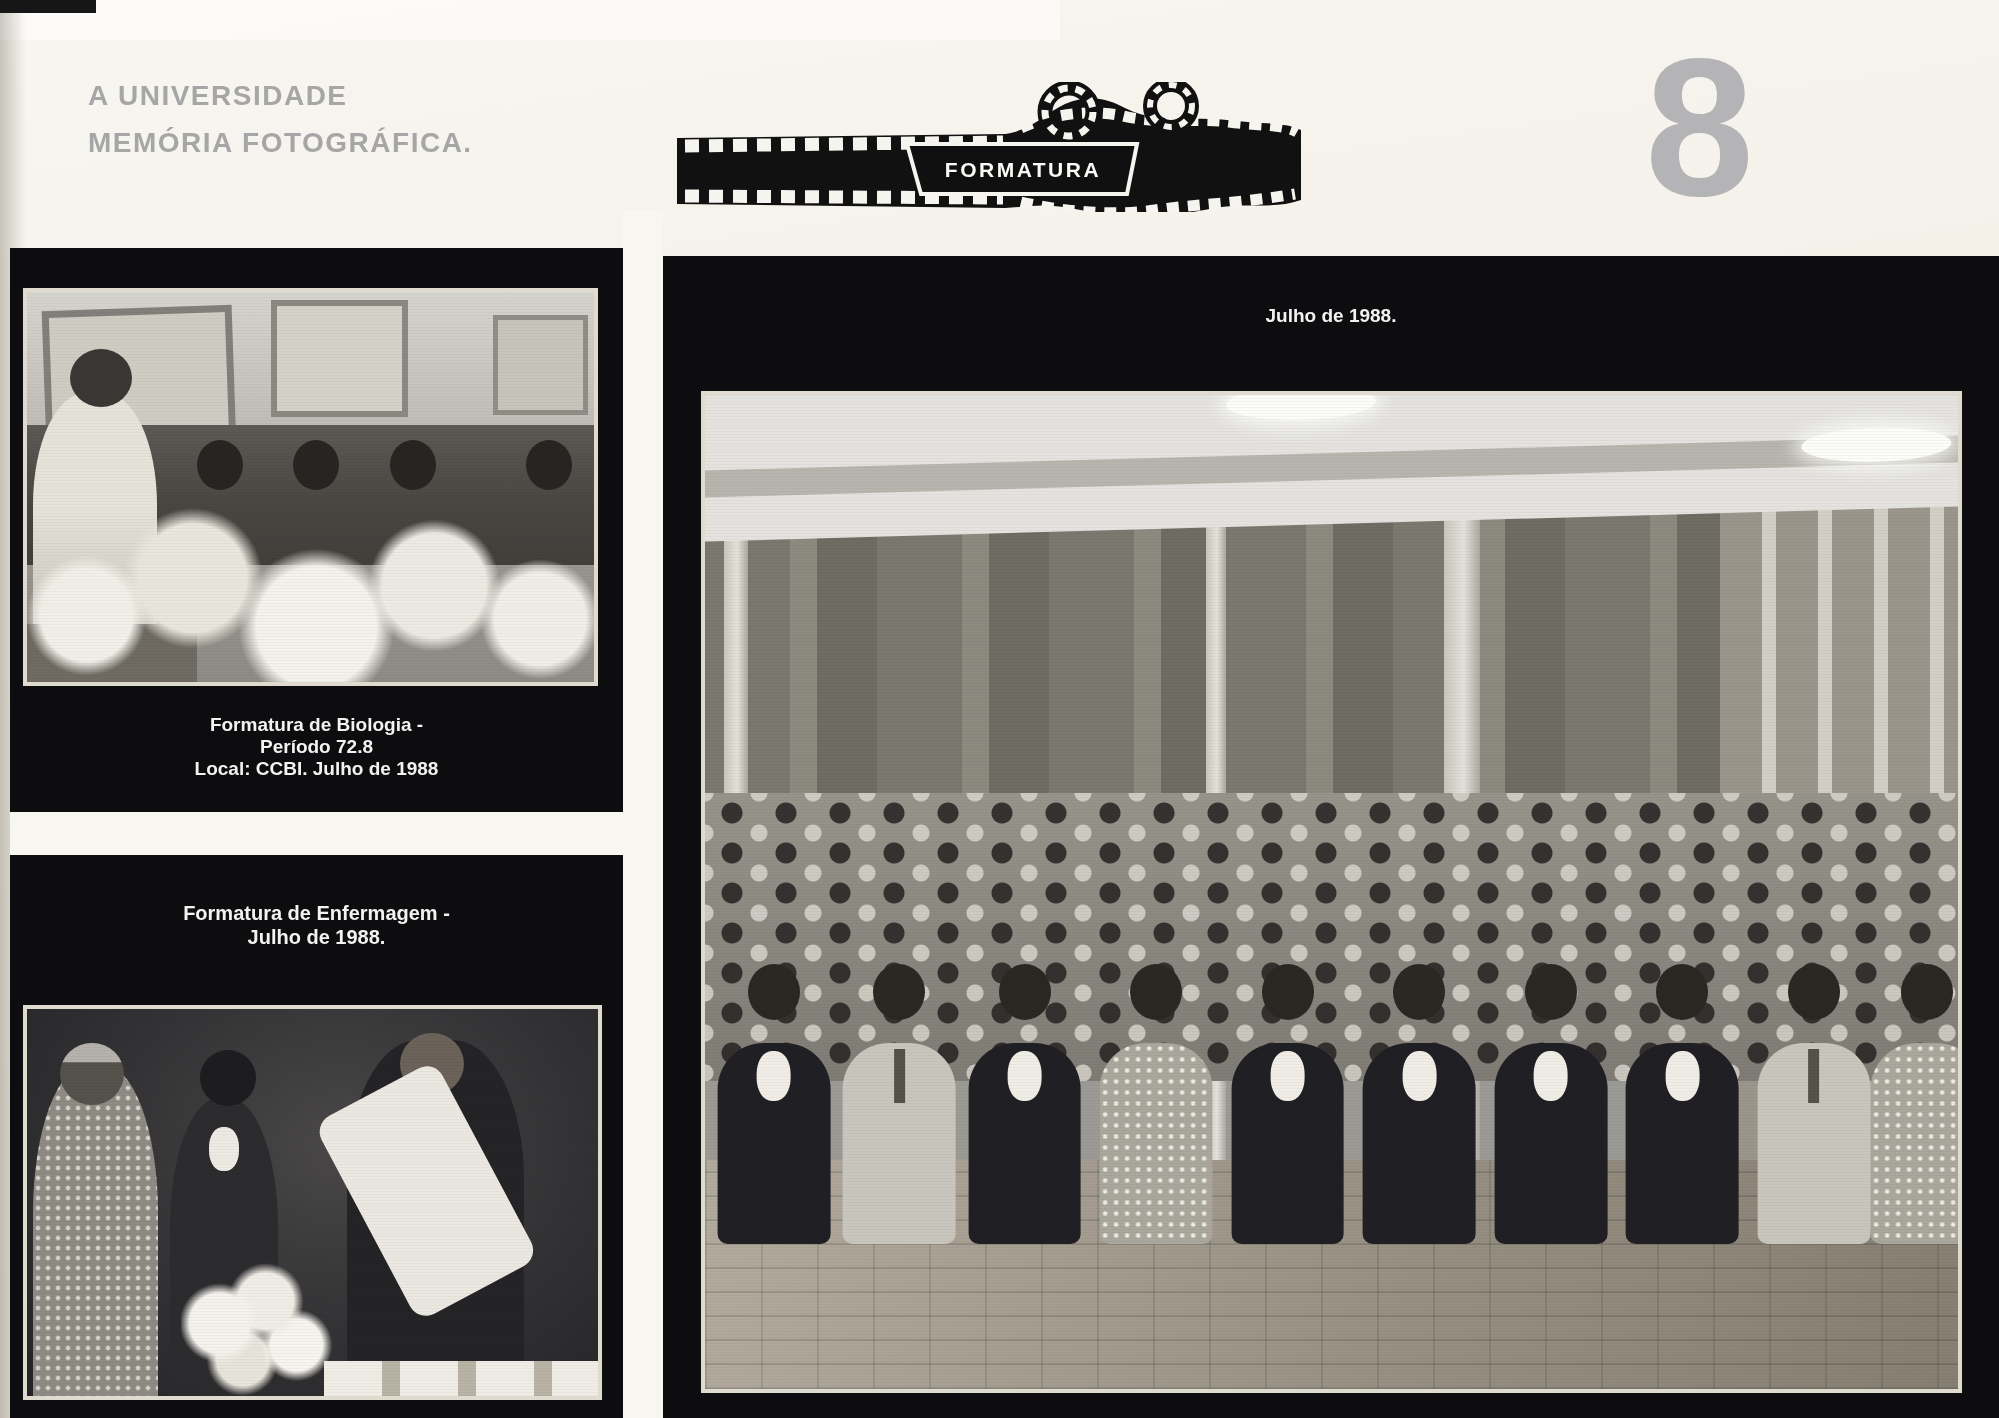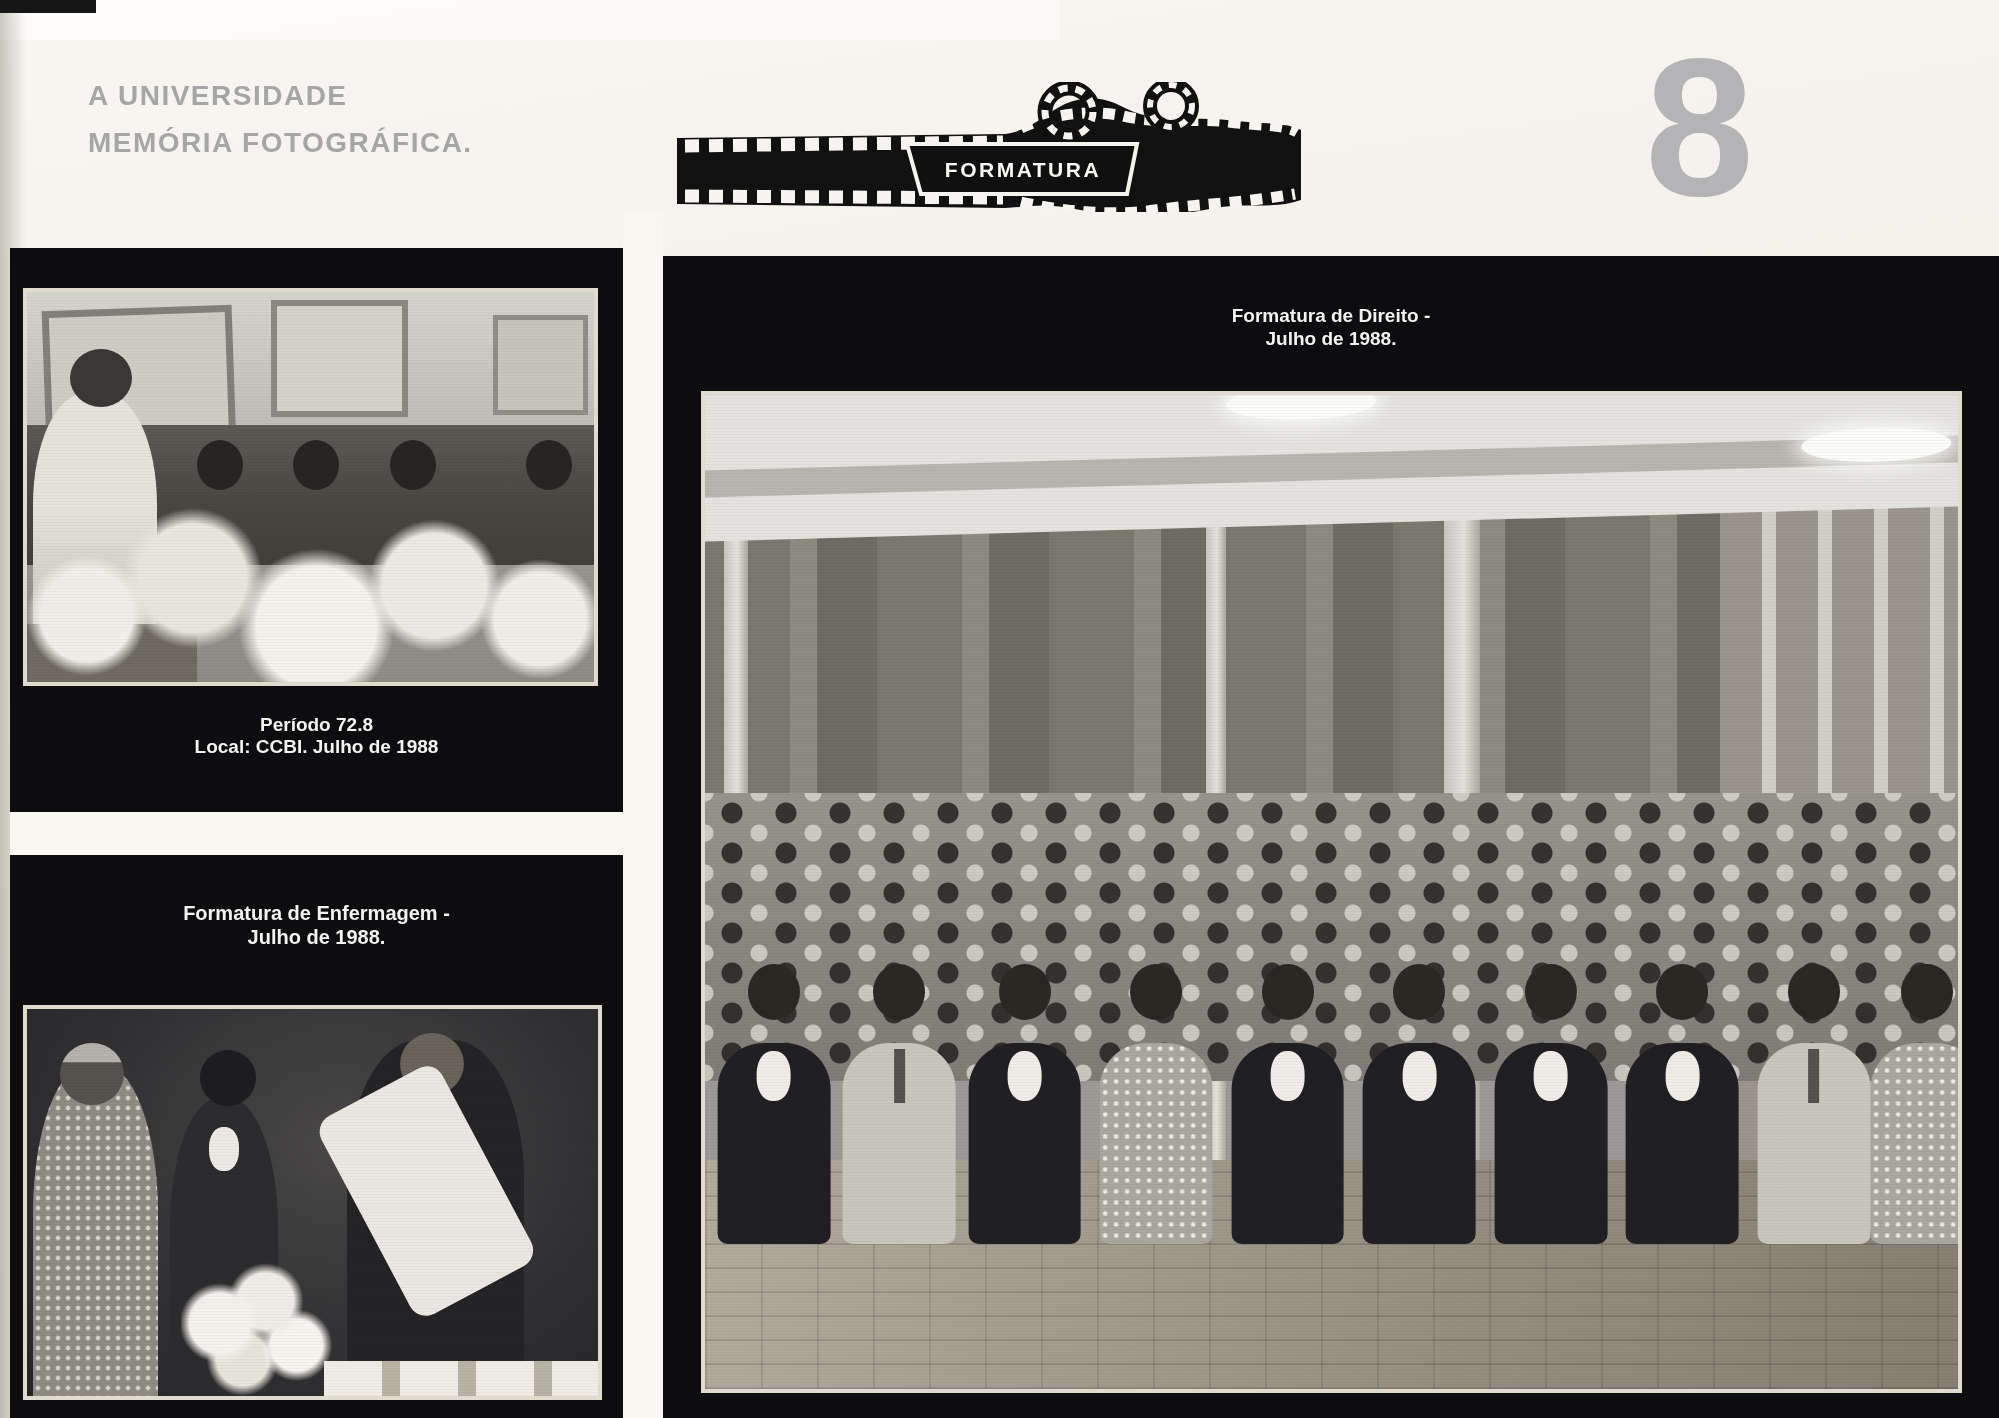--- a/index.html
+++ b/index.html
@@ -159,20 +159,21 @@
       <div class="ph-layer p1-people"></div>
       <div class="ph-layer p1-head" style="left:30%;"></div>
       <div class="ph-layer p1-head" style="left:47%;"></div>
       <div class="ph-layer p1-head" style="left:64%;"></div>
       <div class="ph-layer p1-head" style="left:88%;"></div>
       <div class="ph-layer p1-speaker"></div>
       <div class="ph-layer p1-table"></div>
       <div class="ph-layer p1-flowers"></div>
     </div>
     <div class="caption" id="caption-biologia">
+      <div>Formatura de Biologia -</div>
       <div>Período 72.8</div>
       <div>Local: CCBI. Julho de 1988</div>
     </div>
   </div>
 
   <div class="panel" id="panel-enfermagem">
     <div class="caption" id="caption-enfermagem">
       <div>Formatura de Enfermagem -</div>
       <div>Julho de 1988.</div>
     </div>
@@ -182,21 +183,20 @@
       <div class="ph-layer p2-grad-woman"></div>
       <div class="ph-layer p2-rector"></div>
       <div class="ph-layer p2-stole"></div>
       <div class="ph-layer p2-bouquet"></div>
       <div class="ph-layer p2-papers"></div>
     </div>
   </div>
 
   <div class="panel" id="panel-direito">
     <div class="caption" id="caption-direito">
-      <div>Formatura de Direito -</div>
       <div>Julho de 1988.</div>
     </div>
     <div class="photo" id="photo-direito">
       <div class="ph-layer p3-curtain"></div>
       <div class="ph-layer p3-pillar" style="left:1.5%;width:24px;"></div>
       <div class="ph-layer p3-pillar" style="left:40%;width:20px;"></div>
       <div class="ph-layer p3-pillar" style="left:59%;width:36px;"></div>
       <div class="ph-layer p3-window"></div>
       <div class="ph-layer p3-ceiling">
         <div class="ph-layer p3-beam"></div>

